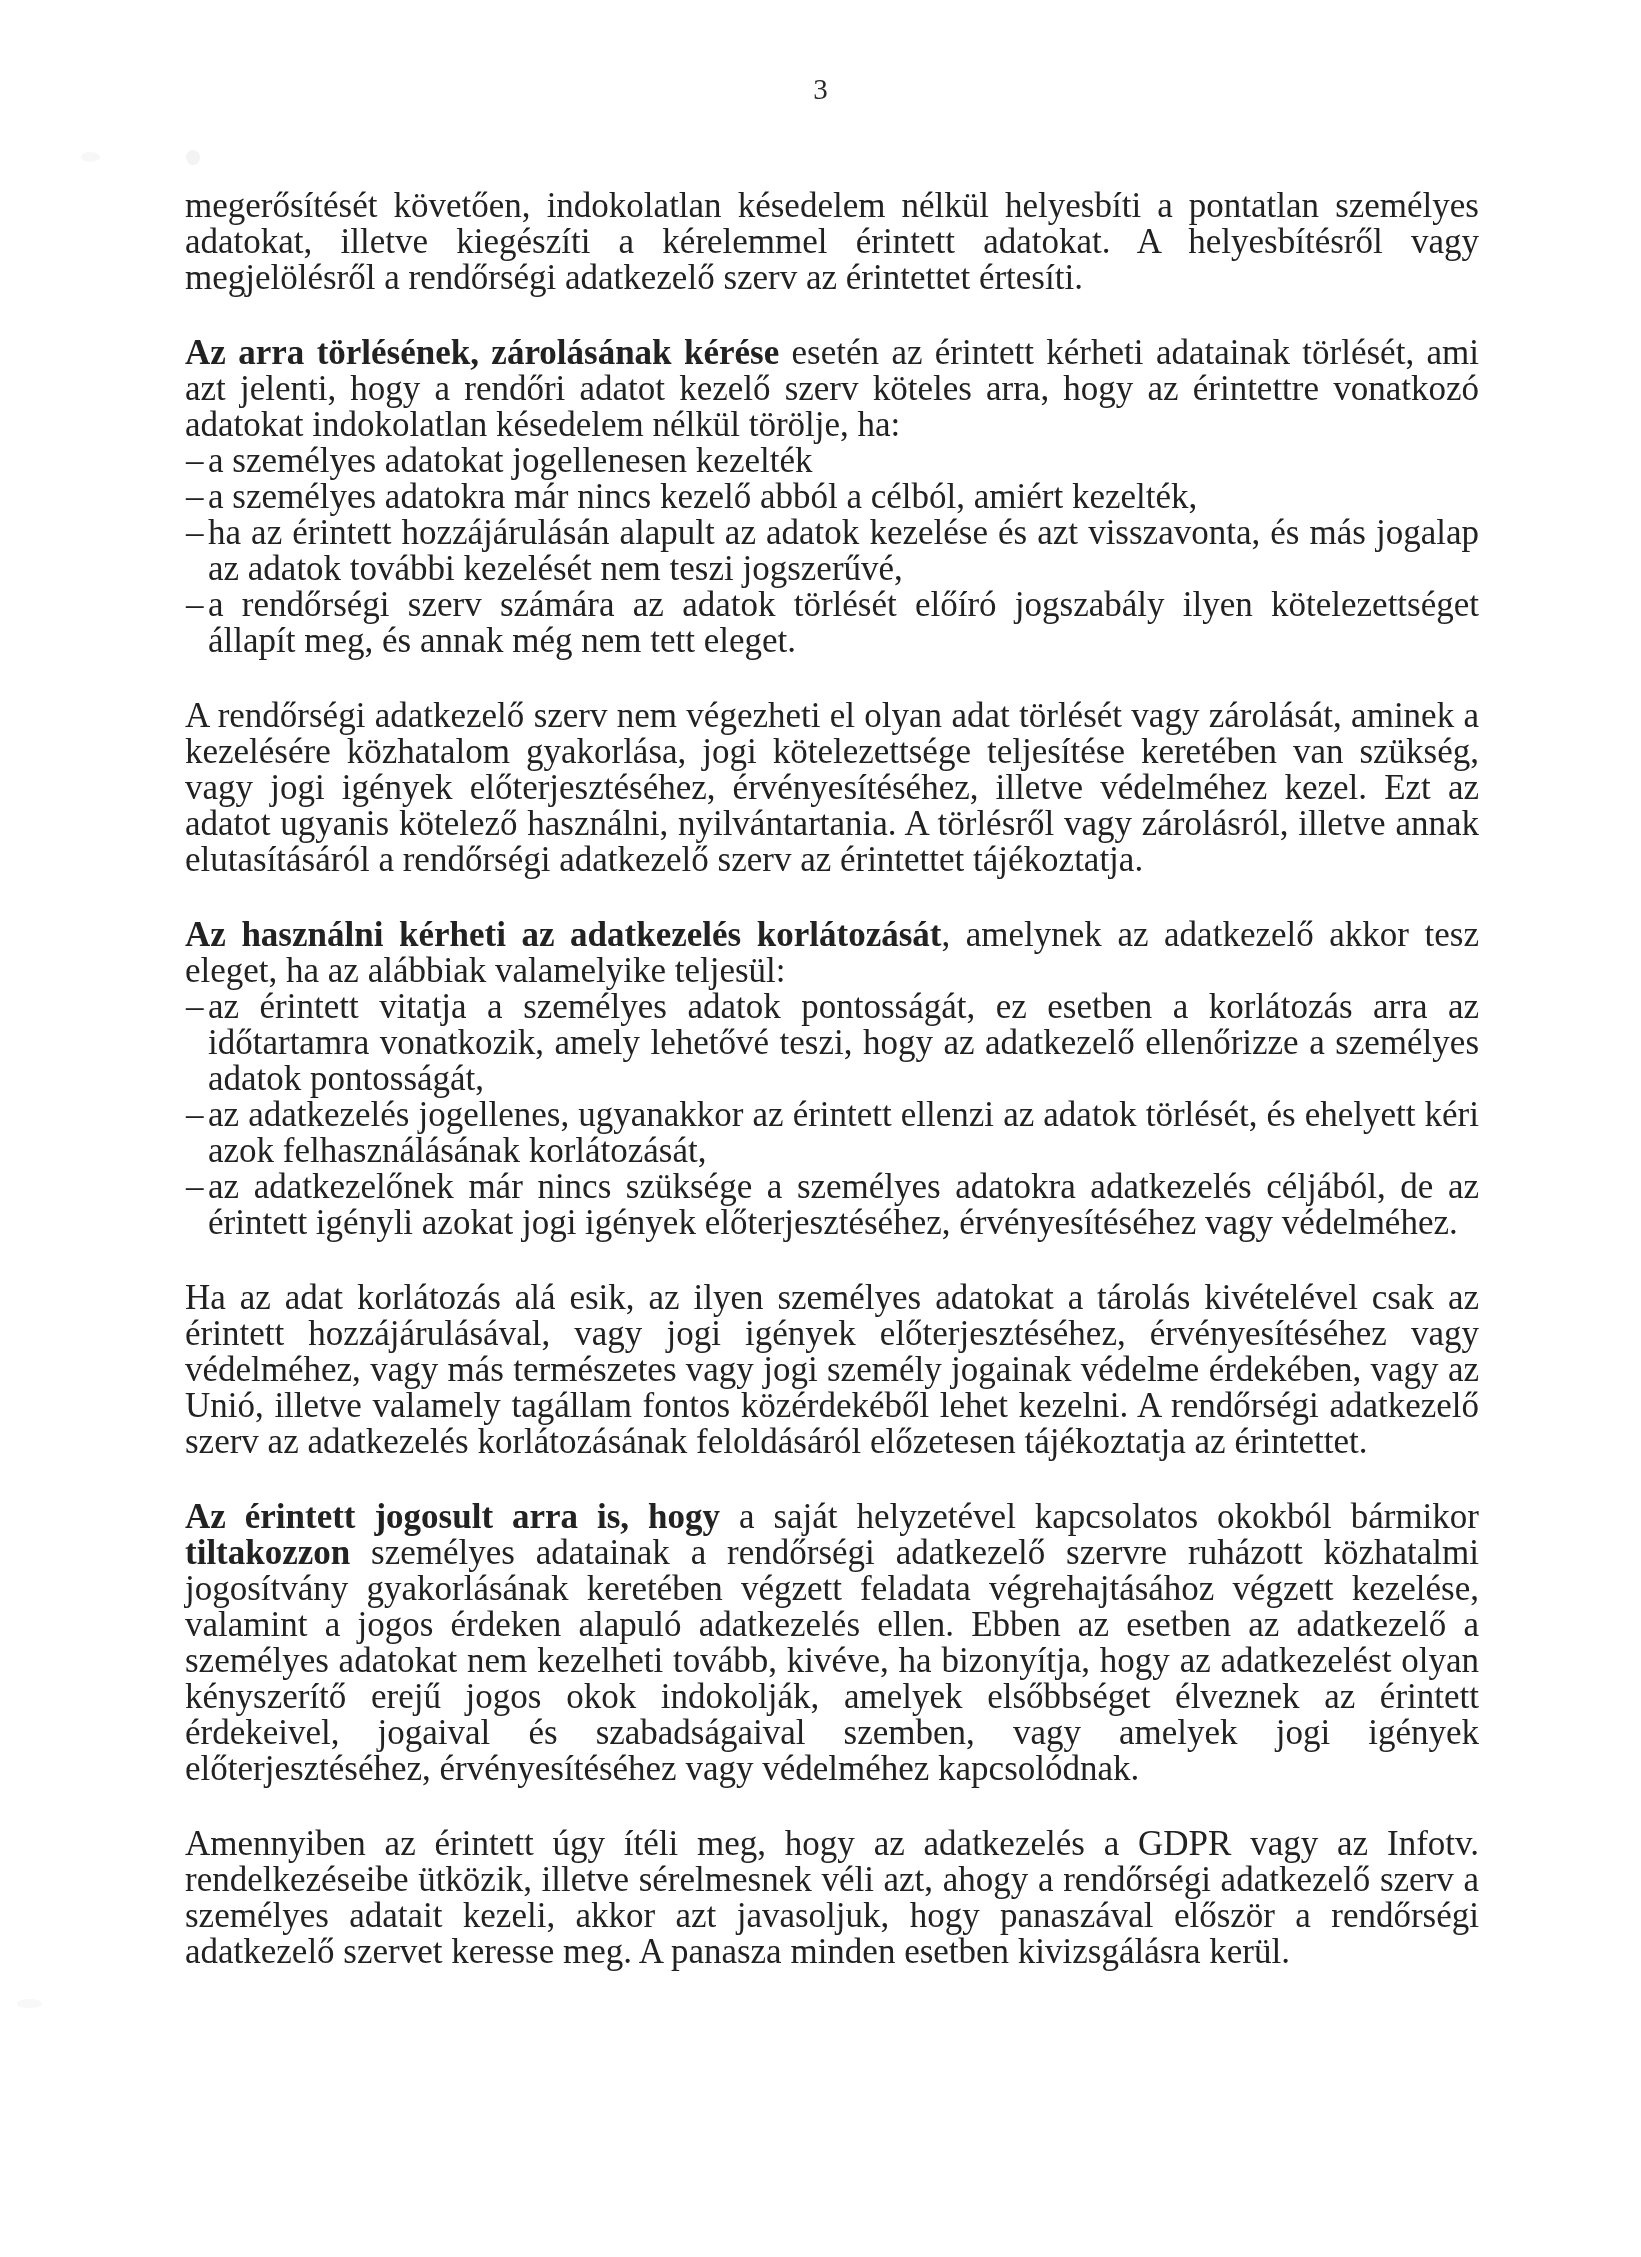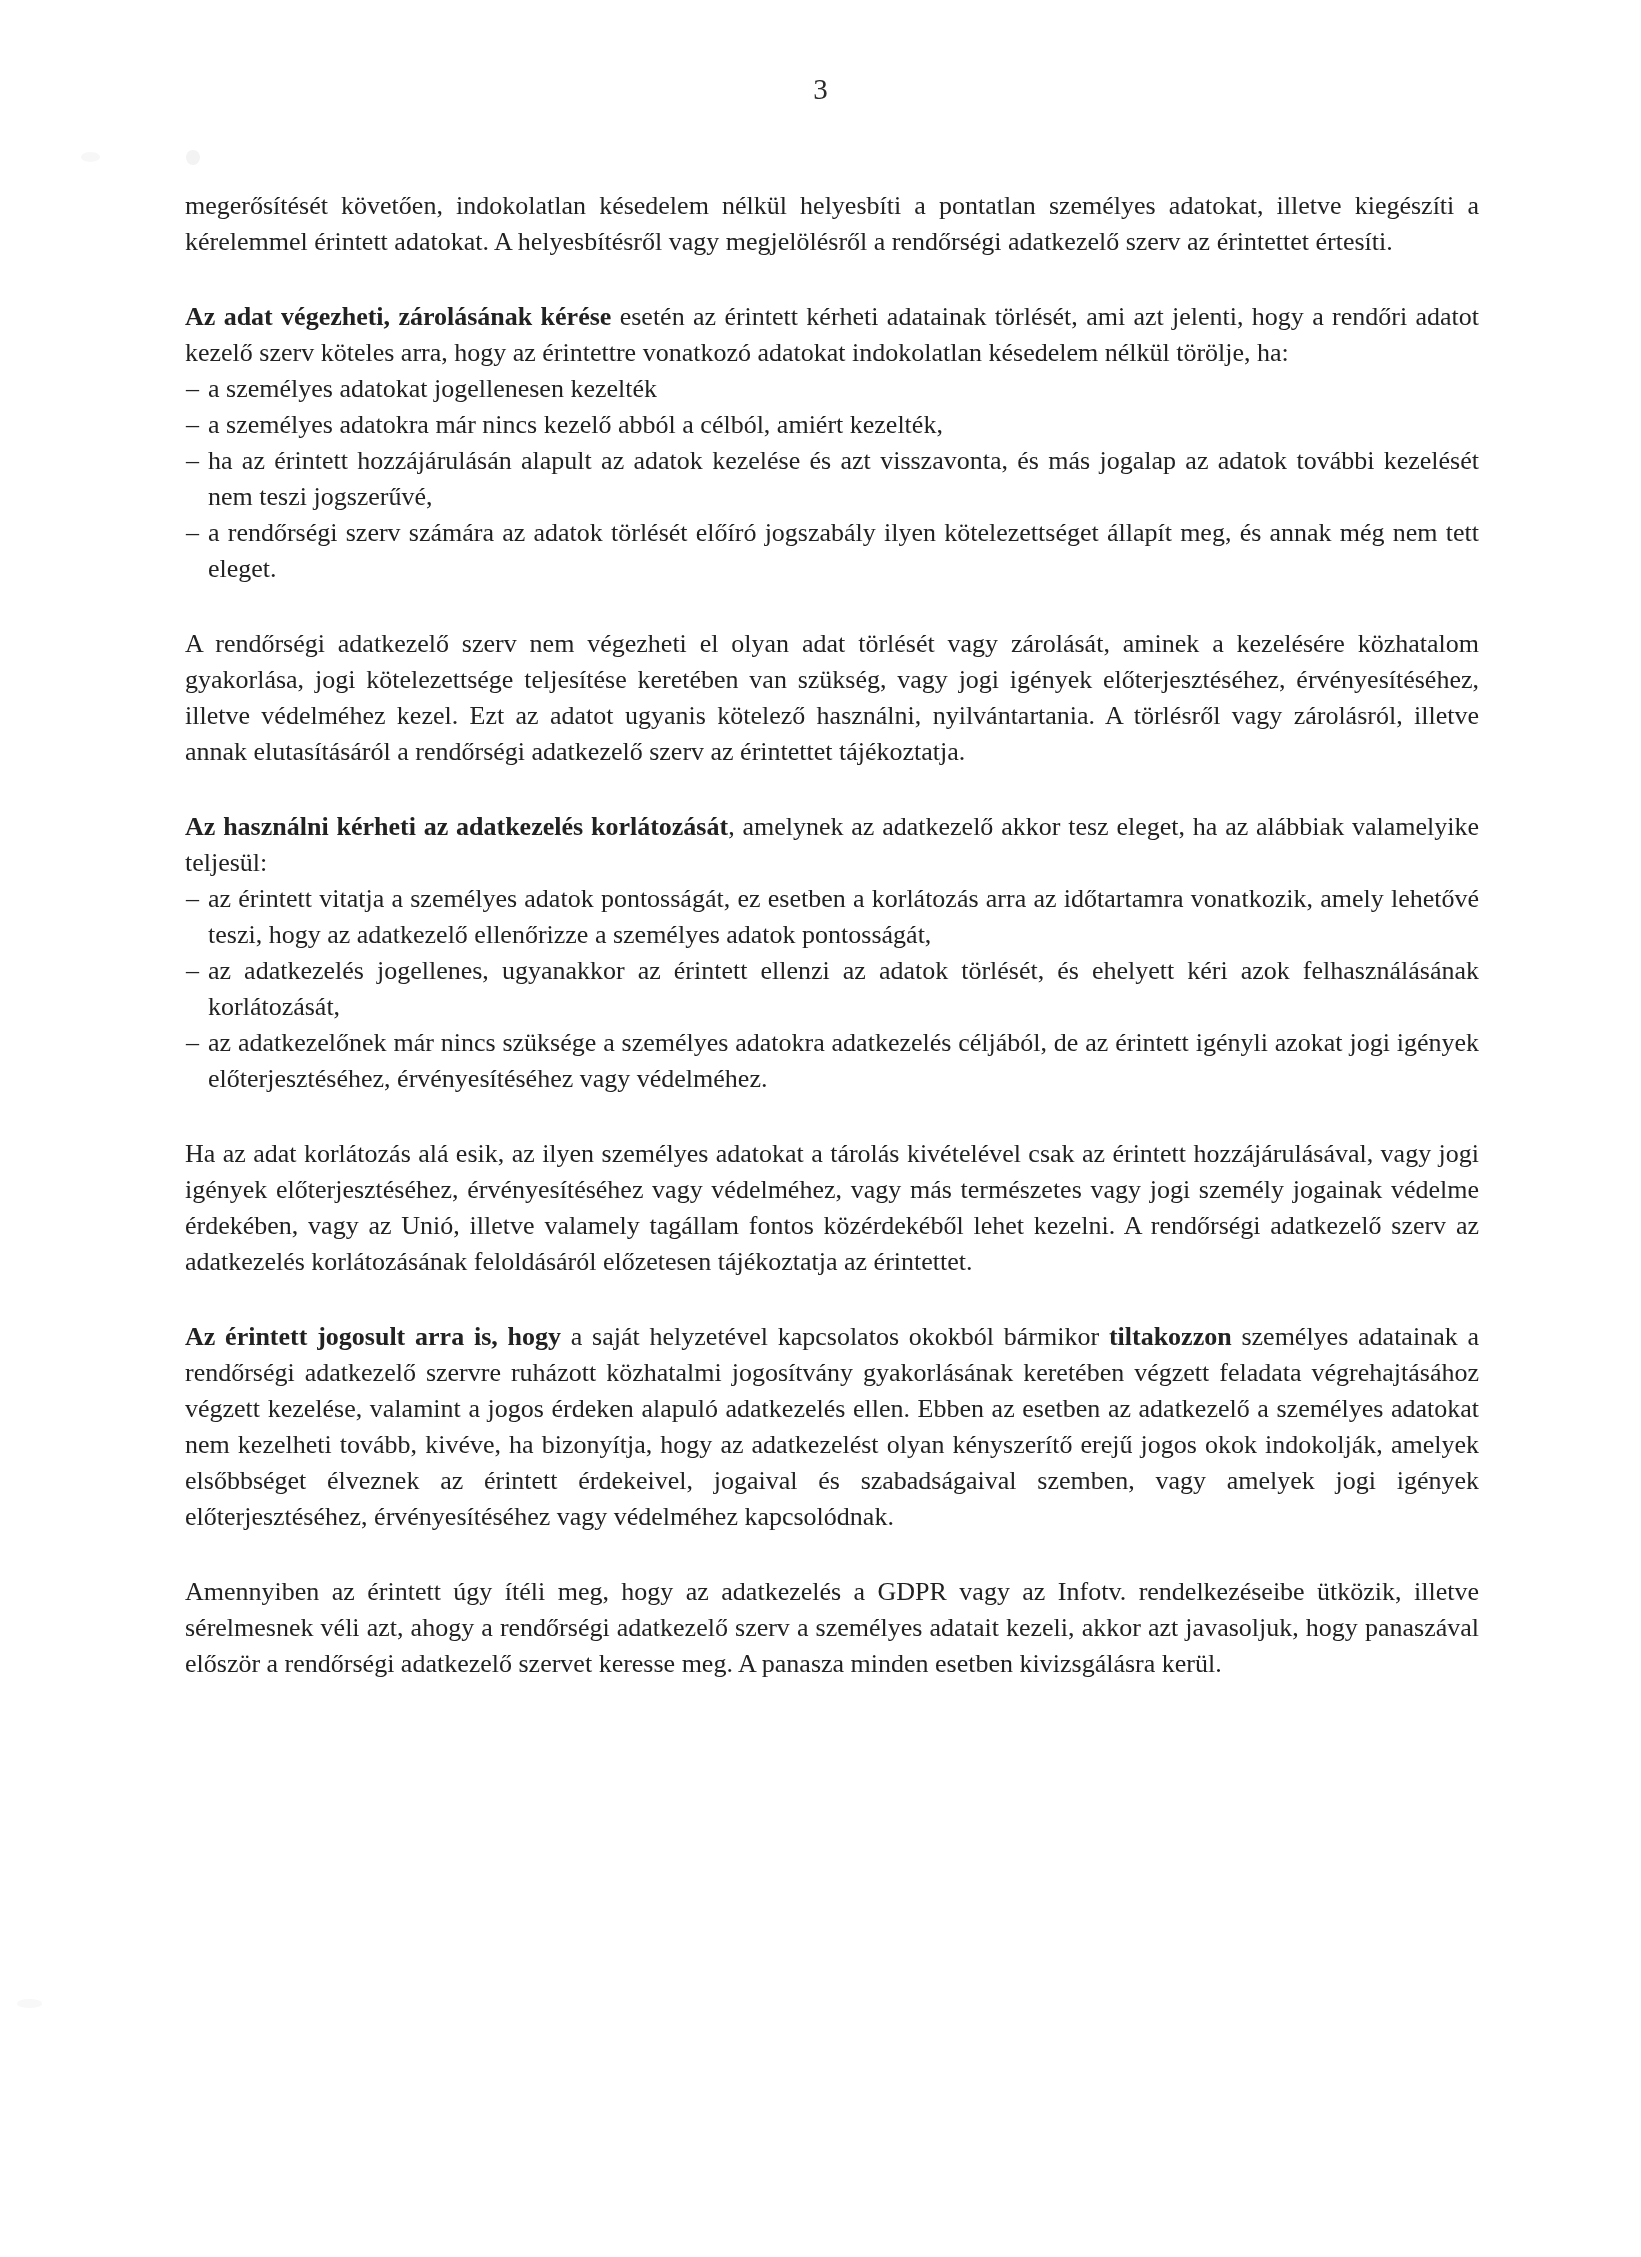--- a/index.html
+++ b/index.html
@@ -21,21 +21,21 @@
   .page-num {
     text-align: center;
     font-size: 29px;
     line-height: 36px;
     margin-bottom: 81px;
     color: #2b2b2b;
   }
   .content {
     margin-left: 185px;
     width: 1294px;
-    font-size: 26px;
+    font-size: 35px;
     line-height: 36px;
     text-align: justify;
   }
   .para {
     margin: 0 0 39px 0;
   }
   .block {
     margin: 0 0 39px 0;
   }
   .block .para {
@@ -72,21 +72,21 @@
 
 <div class="sheet">
 
   <div class="page-num">3</div>
 
   <div class="content">
 
     <p class="para">megerősítését követően, indokolatlan késedelem nélkül helyesbíti a pontatlan személyes adatokat, illetve kiegészíti a kérelemmel érintett adatokat. A helyesbítésről vagy megjelölésről a rendőrségi adatkezelő szerv az érintettet értesíti.</p>
 
     <div class="block">
-      <p class="para"><b>Az adat végezheti, zárolásának kérése</b><span> esetén az érintett kérheti adatainak törlését, ami azt jelenti, hogy a rendőri adatot kezelő szerv köteles arra, hogy az érintettre vonatkozó adatokat indokolatlan késedelem nélkül törölje, ha:</span></p>
+      <p class="para"><b>Az arra törlésének, zárolásának kérése</b><span> esetén az érintett kérheti adatainak törlését, ami azt jelenti, hogy a rendőri adatot kezelő szerv köteles arra, hogy az érintettre vonatkozó adatokat indokolatlan késedelem nélkül törölje, ha:</span></p>
 
       <div class="bullet">
         <span class="dash">–</span>
         <span class="btext">a személyes adatokat jogellenesen kezelték</span>
       </div>
       <div class="bullet">
         <span class="dash">–</span>
         <span class="btext">a személyes adatokra már nincs kezelő abból a célból, amiért kezelték,</span>
       </div>
       <div class="bullet">

